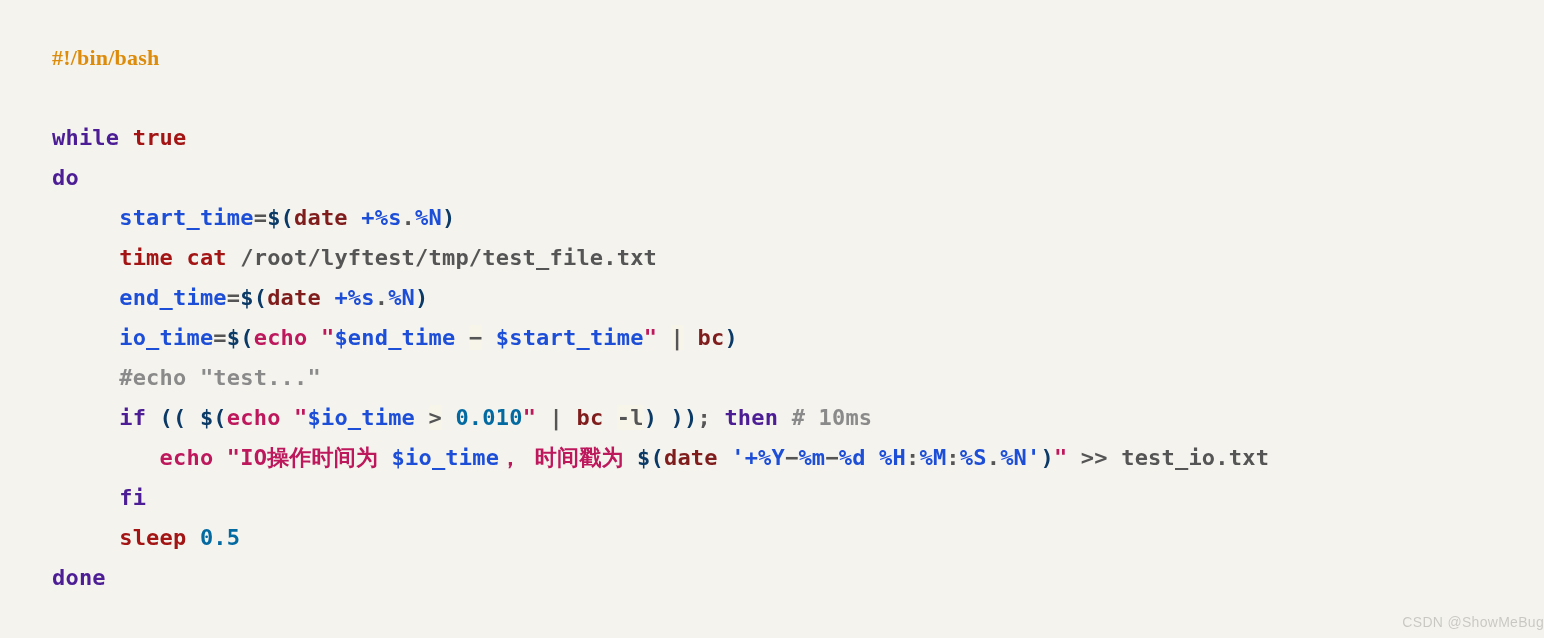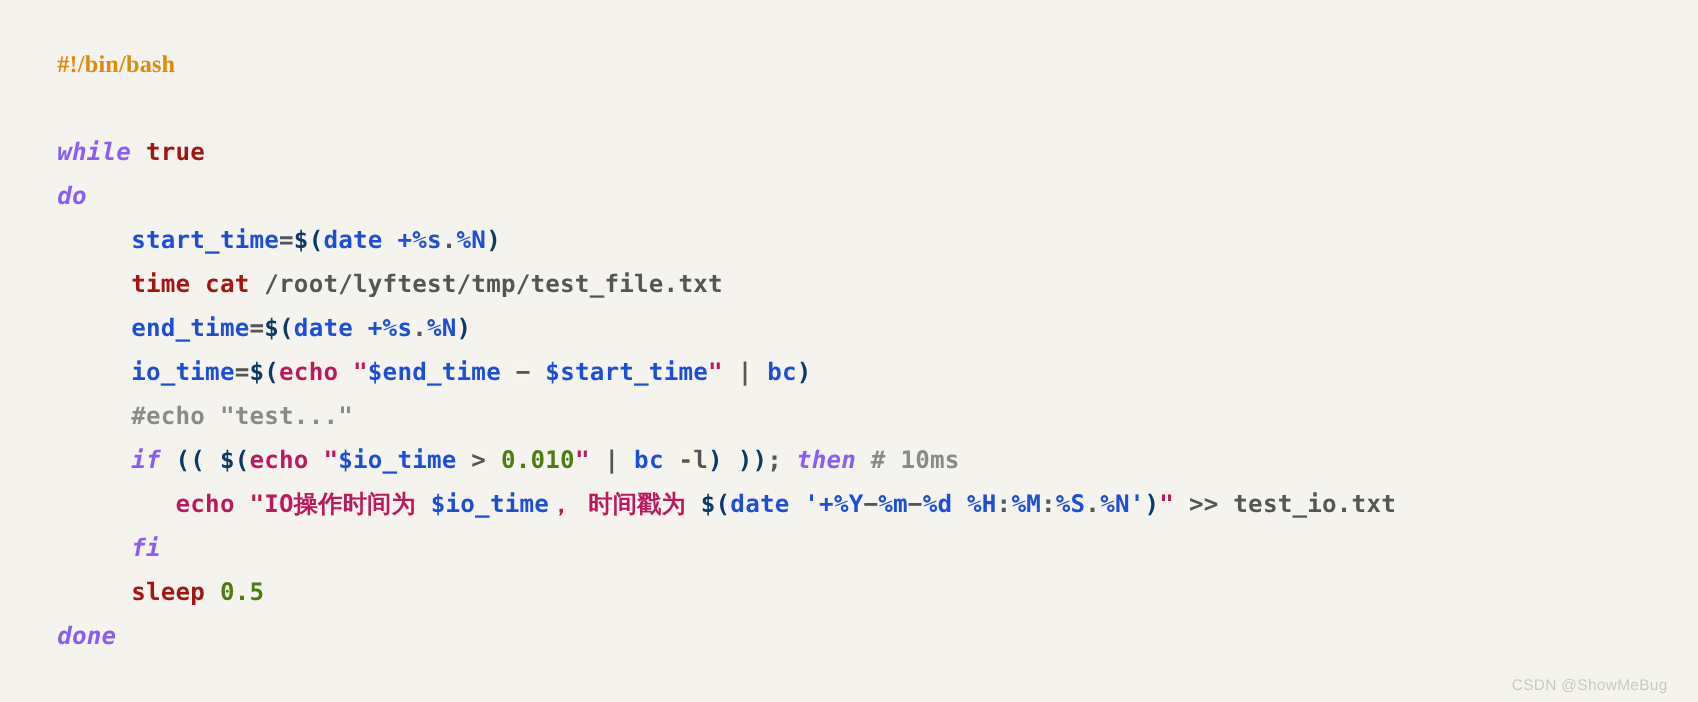--- a/index.html
+++ b/index.html
@@ -17,33 +17,33 @@
     font-size: 22px;
     line-height: 40px;
     white-space: pre;
     font-weight: 600;
     letter-spacing: 0.2px;
   }
 
   
   .orange   { color: #1d4ed8; }             
   .orange-b { color: #dd8b0a; font-weight: 700; font-family: Liberation Serif, serif; }
-  .blue     { color: #8b5cf6; font-style: italic; }             
+  .blue     { color: #4c1d95; }             
   .maroon   { color: #a31515; margin-top: 44px; }             
-  .brown    { color: #1d4ed8; text-align: center; }             
+  .brown    { color: #7f1d1d; text-align: center; }             
   .teal     { color: #be185d; }             
   .darkblue { color: #0b3a66; }             
   .grey     { color: #555; }                
   .light    { color: #8a8a8a; }             
-  .red      { color: #4d7c0f; }             
+  .red      { color: #0369a1; }             
   .bgop     { background: #f7f5ea; }        
 
   .wm {
     position: absolute;
-    right: 28px;
+    right: 0;
     bottom: 8px;
     font-family: Arial, sans-serif;
     font-size: 14px;
     color: rgba(0,0,0,0.18);
     letter-spacing: 0.3px;
   }
 </style>
 </head>
 <body>
 

